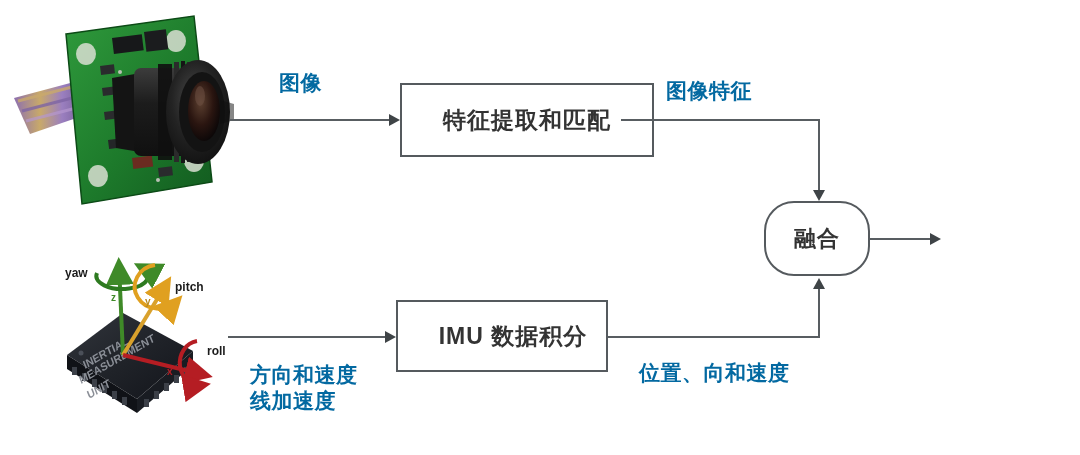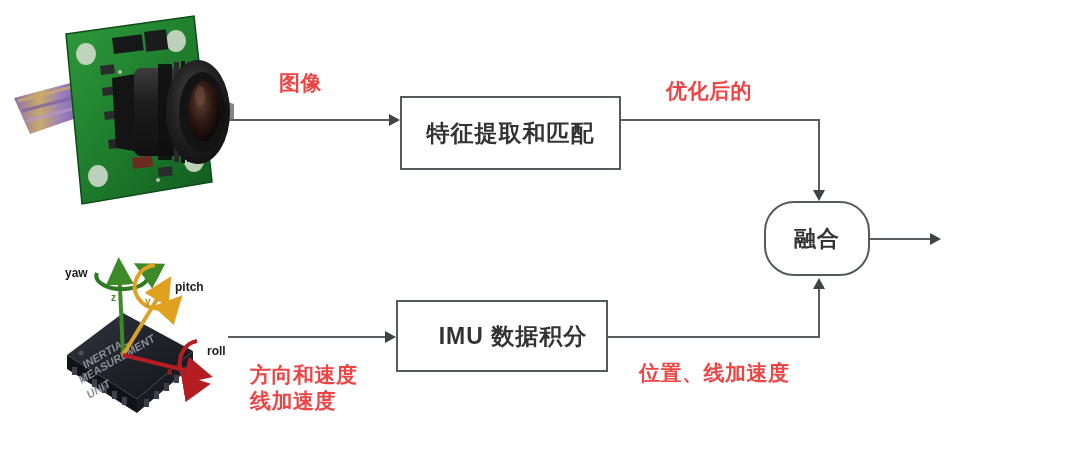--- a/index.html
+++ b/index.html
@@ -12,21 +12,21 @@
     width: 1080px;
     height: 455px;
     background: #ffffff;
     font-family: "Liberation Sans", "DejaVu Sans", sans-serif;
     overflow: hidden;
   }
 
   
   .label {
     position: absolute;
-    color: #ef4444;
+    color: #0369a1;
     font-size: 21px;
     font-weight: bold;
     line-height: 1.22;
     white-space: pre-line;
     letter-spacing: 0.5px;
   }
 
   
   .box {
     position: absolute;
@@ -34,21 +34,21 @@
     background: #ffffff;
     display: flex;
     align-items: center;
     justify-content: center;
     color: #333333;
     font-size: 23px;
     font-weight: bold;
     letter-spacing: 1px;
     box-sizing: border-box;
   }
-  #box-feature  { left: 400px; top: 83px;  width: 221px; height: 74px; margin-top: 13px; }
+  #box-feature  { left: 400px; top: 83px;  width: 254px; height: 74px; }
   #box-imu      { left: 396px; top: 300px; width: 212px; height: 72px; padding-left: 22px; }
   #box-fusion   { left: 764px; top: 201px; width: 106px; height: 75px; font-size: 22px; border-radius: 30px; }
 
   
   .hline, .vline {
     position: absolute;
     background: #585d61;
   }
   .hline { height: 2px; }
   .vline { width: 2px; }
@@ -238,28 +238,28 @@
 
   <div class="box" id="box-fusion">融合</div>
 
   <div class="hline" style="left:230px; top:119px; width:160px;"></div>
   <div class="arrow-r" style="left:389px; top:114px;"></div>
   <div class="label" style="left:279px; top:70px;">图像</div>
 
   <div class="hline" style="left:621px; top:119px; width:199px;"></div>
   <div class="vline" style="left:818px; top:119px; height:74px;"></div>
   <div class="arrow-d" style="left:813px; top:190px;"></div>
-  <div class="label" style="left:666px; top:78px;">优化后的</div>
+  <div class="label" style="left:666px; top:78px;">图像特征</div>
 
   <div class="hline" style="left:228px; top:336px; width:158px;"></div>
   <div class="arrow-r" style="left:385px; top:331px;"></div>
   <div class="label" style="left:250px; top:362px;">方向和速度
 线加速度</div>
 
   <div class="hline" style="left:608px; top:336px; width:212px;"></div>
   <div class="vline" style="left:818px; top:286px; height:50px;"></div>
   <div class="arrow-u" style="left:813px; top:278px;"></div>
-  <div class="label" style="left:639px; top:360px;">位置、线加速度</div>
+  <div class="label" style="left:639px; top:360px;">位置、向和速度</div>
 
   <div class="hline" style="left:870px; top:238px; width:62px;"></div>
   <div class="arrow-r" style="left:930px; top:233px;"></div>
 
 </div>
 
 </body></html>

